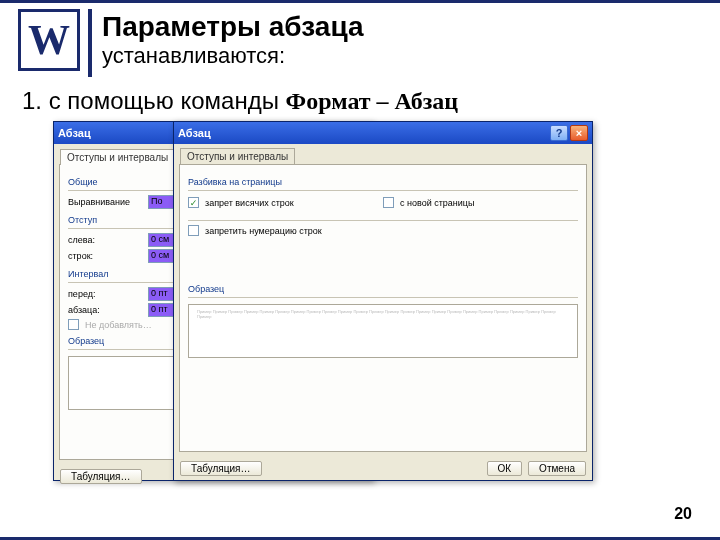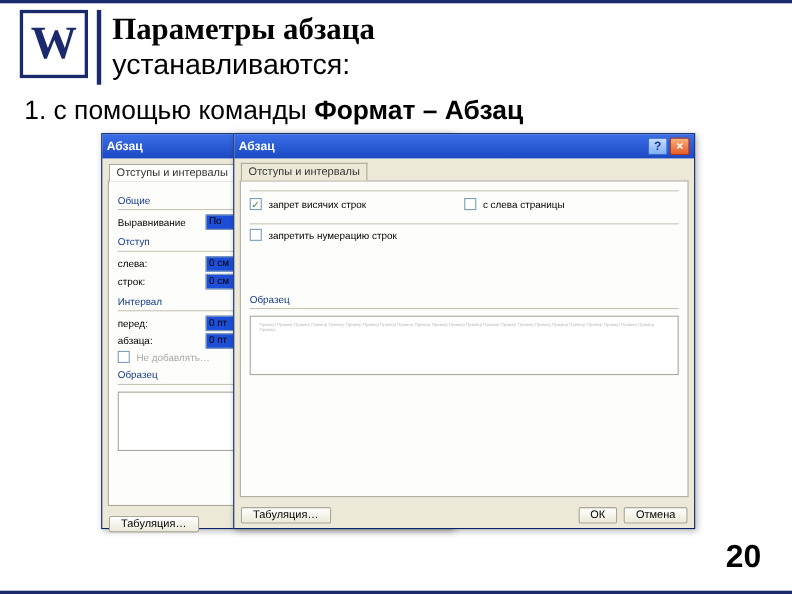--- a/index.html
+++ b/index.html
@@ -33,31 +33,31 @@
     font-size: 42px;
     color: #1a2a6c;
   }
   .vrule {
     width: 4px;
     height: 68px;
     background: #1a2a6c;
     margin-right: 10px;
   }
   .title-block { padding-top: 2px; }
-  .title-1 { font-size: 28px; font-weight: bold; font-family: Liberation Serif, serif; }
-  .title-2 { font-size: 26px; }
+  .title-1 { font-size: 28px; font-weight: bold; }
+  .title-2 { font-size: 22px; }
   .line-1 {
     padding: 10px 0 6px 22px;
     font-size: 24px;
   }
-  .line-1 .bold { font-weight: bold; }
+  .line-1 .bold { font-weight: bold; font-family: Liberation Serif, serif; }
 
   .dialogs {
     position: relative;
-    margin-left: 92px;
+    margin-left: 53px;
     height: 370px;
   }
 
   .dialog {
     position: absolute;
     border: 1px solid #0a246a;
     background: #ece9d8;
     font-family: Tahoma, sans-serif;
     box-shadow: 2px 2px 6px rgba(0,0,0,0.3);
   }
@@ -137,21 +137,21 @@
   .row {
     display: flex;
     align-items: center;
     gap: 6px;
     margin: 2px 0;
     color: #000;
   }
   .fld-label { width: 74px; }
   .fld {
     border: 1px solid #7f9db9;
-    background: #1d4ed8;
+    background: #8b5cf6;
     height: 14px;
     padding: 0 2px;
     font-size: 9px;
   }
   .fld-short { width: 34px; }
 
   .cb {
     width: 11px; height: 11px;
     border: 1px solid #7f9db9;
     background: #fff;
@@ -185,21 +185,21 @@
     background: linear-gradient(to bottom,#fff,#ece9d8);
     padding: 1px 10px;
     font-size: 10px;
     border-radius: 2px;
   }
 
   .pagenum {
     position: absolute;
     right: 28px;
     bottom: 14px;
-    font-size: 29px;
+    font-size: 16px;
     font-weight: bold;
   }
   .muted { color:#aaa; }
 </style>
 </head>
 <body>
 
 <div class="slide-header">
   <div class="logo-box">
     <span class="logo-w">W</span>
@@ -271,32 +271,33 @@
     <div class="titlebar">
       <span>Абзац</span>
       <span class="tb-spacer"></span>
       <span class="tb-btn tb-help">?</span>
       <span class="tb-btn">×</span>
     </div>
     <div class="tabstrip">
       <div class="tab">Отступы и интервалы</div>
     </div>
     <div class="pane">
+      <div class="grp-title">Разбивка на страницы</div>
       <div class="hr"></div>
       <div class="twocol">
         <div class="col">
           <div class="row">
             <span class="cb">✓</span>
             <span>запрет висячих строк</span>
           </div>
         </div>
         <div class="col">
           <div class="row">
             <span class="cb"></span>
-            <span>с слева страницы</span>
+            <span>с новой страницы</span>
           </div>
         </div>
       </div>
       <div style="height:8px"></div>
       <div class="hr"></div>
       <div class="row">
         <span class="cb"></span>
         <span>запретить нумерацию строк</span>
       </div>
 

